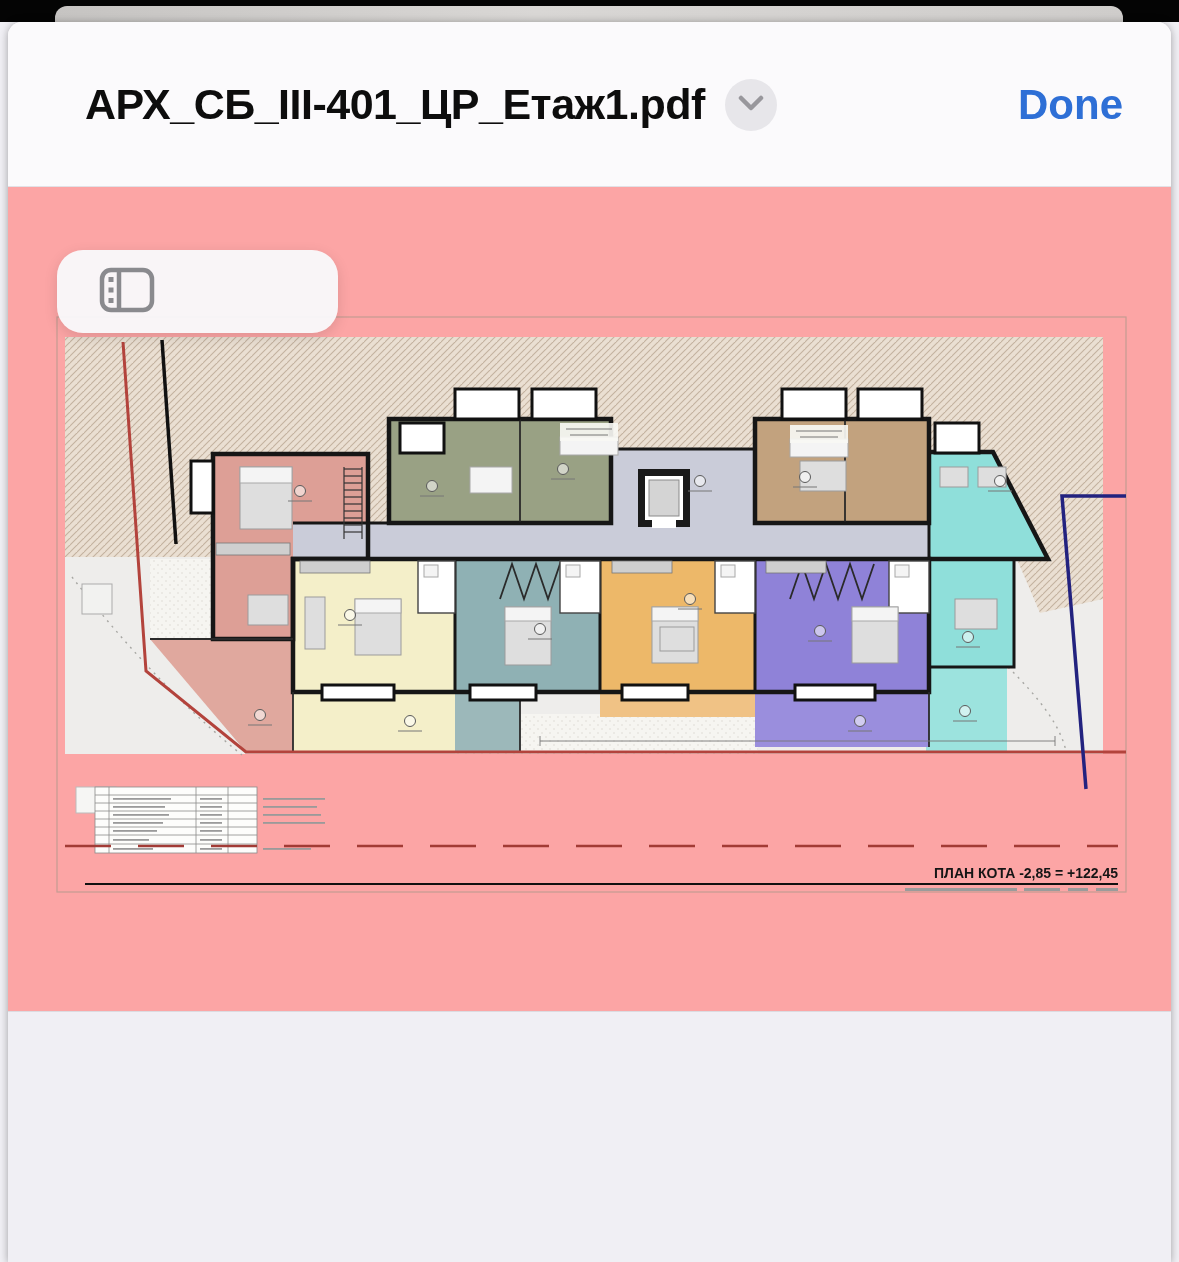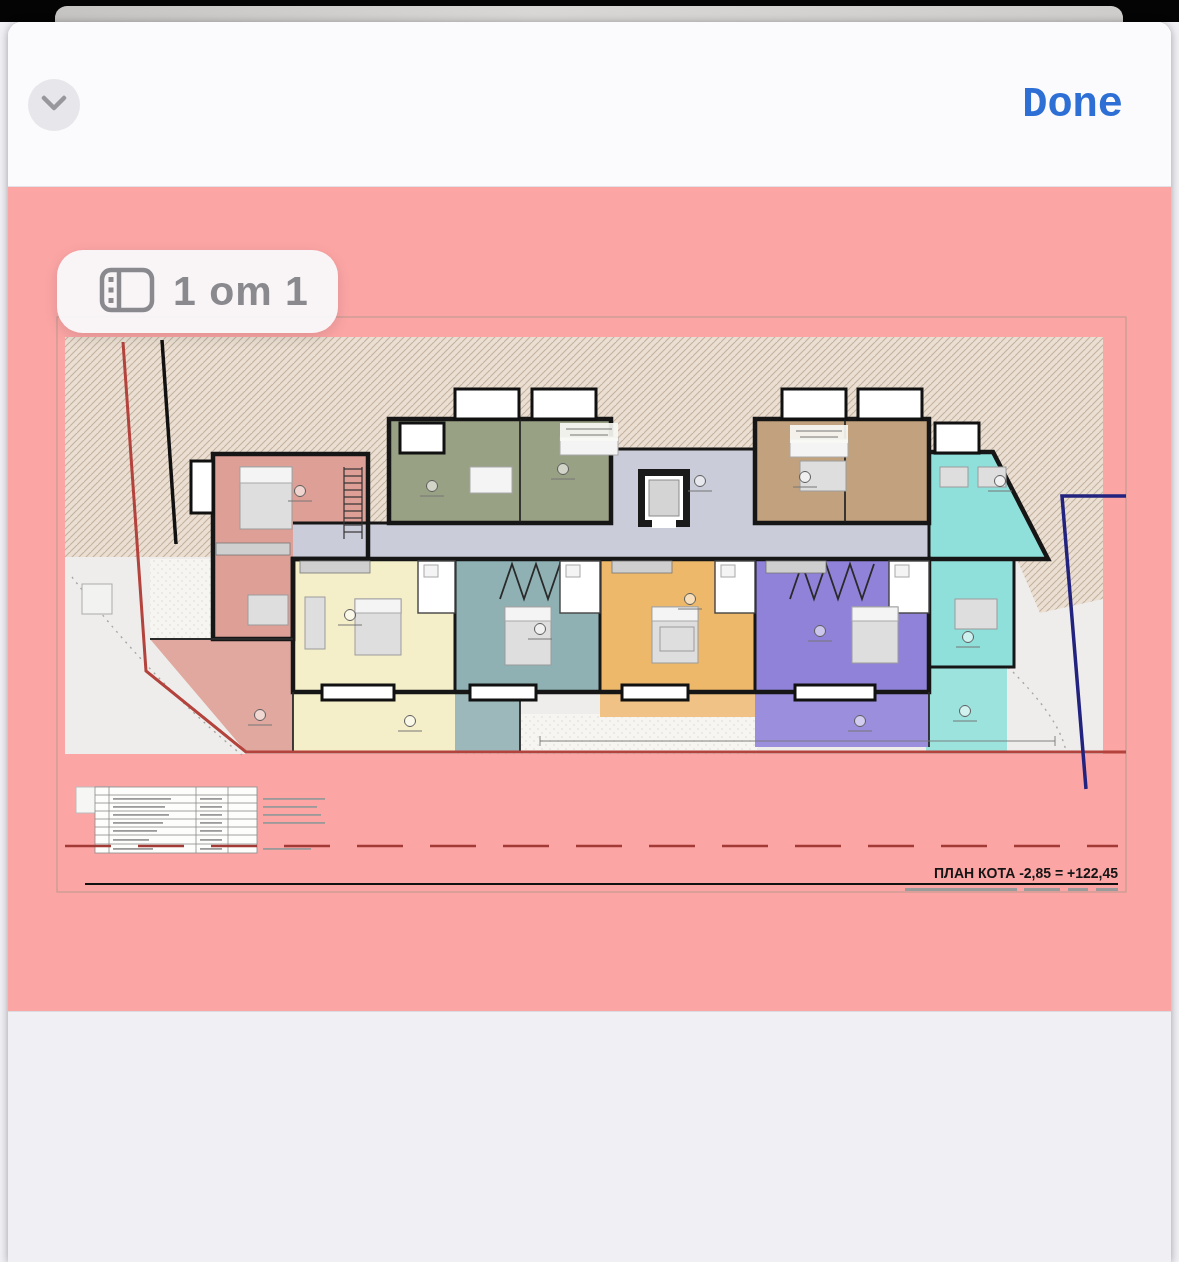--- a/index.html
+++ b/index.html
@@ -7,21 +7,21 @@
           font-family:"Liberation Sans","DejaVu Sans",sans-serif;}
   .top-black{position:absolute;left:0;top:0;width:1179px;height:22px;background:#040404;}
   .underlay-card{position:absolute;left:55px;top:6px;width:1068px;height:44px;border-radius:12px 12px 0 0;
           background:linear-gradient(90deg,#c6c4c2,#d9d7d5 45%,#cfcdcb);}
   .card{position:absolute;left:8px;top:22px;width:1163px;height:1240px;border-radius:14px 14px 0 0;
         background:#fff;overflow:hidden;box-shadow:0 1px 8px rgba(0,0,0,.35);}
   .hdr{position:relative;height:165px;background:#fbfafc;display:flex;align-items:center;}
   .hdr-title{margin-left:77px;font-size:43px;font-weight:700;color:#0d0d0d;letter-spacing:-0.5px;white-space:nowrap;}
   .chev-btn{margin-left:20px;width:52px;height:52px;border-radius:50%;background:#e7e6ea;border:none;
         display:flex;align-items:center;justify-content:center;flex:0 0 auto;}
-  .done-btn{margin-left:auto;margin-right:42px;background:none;border:none;font-family:Liberation Mono, monospace;
+  .done-btn{margin-left:auto;margin-right:42px;background:none;border:none;font-family:Liberation Sans, sans-serif;
         font-size:42px;font-weight:700;color:#2e6fd6;}
   .hdr-divider{position:absolute;left:0;bottom:0;width:100%;height:1px;background:#e2e1e6;}
   .pdf-page{position:relative;height:824px;background:#fca5a5;}
   .pdf-footer{height:250px;background:#f0eff4;border-top:1px solid #dcdbe0;}
   .plan-svg{position:absolute;left:-8px;top:-188px;width:1179px;height:1262px;pointer-events:none;}
   .pill{position:absolute;left:57px;top:250px;width:281px;height:83px;border-radius:26px;
         background:rgba(249,249,251,.95);box-shadow:0 4px 14px rgba(0,0,0,.12);
         display:flex;align-items:center;z-index:10;border:none;}
   .pill-label{margin-left:18px;font-size:41px;font-weight:600;color:#8a8a8e;letter-spacing:1px;}
   .pill-icon{margin-left:36px;flex:0 0 auto;}
@@ -38,20 +38,21 @@
 </style>
 </head>
 <body>
 
 <div class="screen">
   <div class="top-black"></div>
   <div class="underlay-card"></div>
 
   <div class="card">
     <div class="hdr">
+      <div class="hdr-title">АРХ_СБ_III-401_ЦР_Етаж1.pdf</div>
       <button class="chev-btn">
         <span>
           <svg width="26" height="16" viewBox="0 0 26 16">
             <polyline points="3,3 13,13 23,3" fill="none" stroke="#98979c" stroke-width="4.5" stroke-linecap="round" stroke-linejoin="round"></polyline>
           </svg>
         </span>
       </button>
       <button class="done-btn">Done</button>
       <div class="hdr-divider"></div>
     </div>
@@ -332,15 +333,14 @@
   <button class="pill">
     <span class="pill-icon">
       <svg width="56" height="46" viewBox="0 0 56 46">
         <rect x="3" y="3" width="50" height="40" rx="9" fill="none" stroke="#8a8a8e" stroke-width="4.5"></rect>
         <line x1="20" y1="3" x2="20" y2="43" stroke="#8a8a8e" stroke-width="4.5"></line>
         <rect x="9.5" y="10" width="5" height="5" fill="#8a8a8e"></rect>
         <rect x="9.5" y="20.5" width="5" height="5" fill="#8a8a8e"></rect>
         <rect x="9.5" y="31" width="5" height="5" fill="#8a8a8e"></rect>
       </svg>
     </span>
-    <span class="pill-label">1 om 1</span>
   </button>
 </div>
 
 </body></html>

